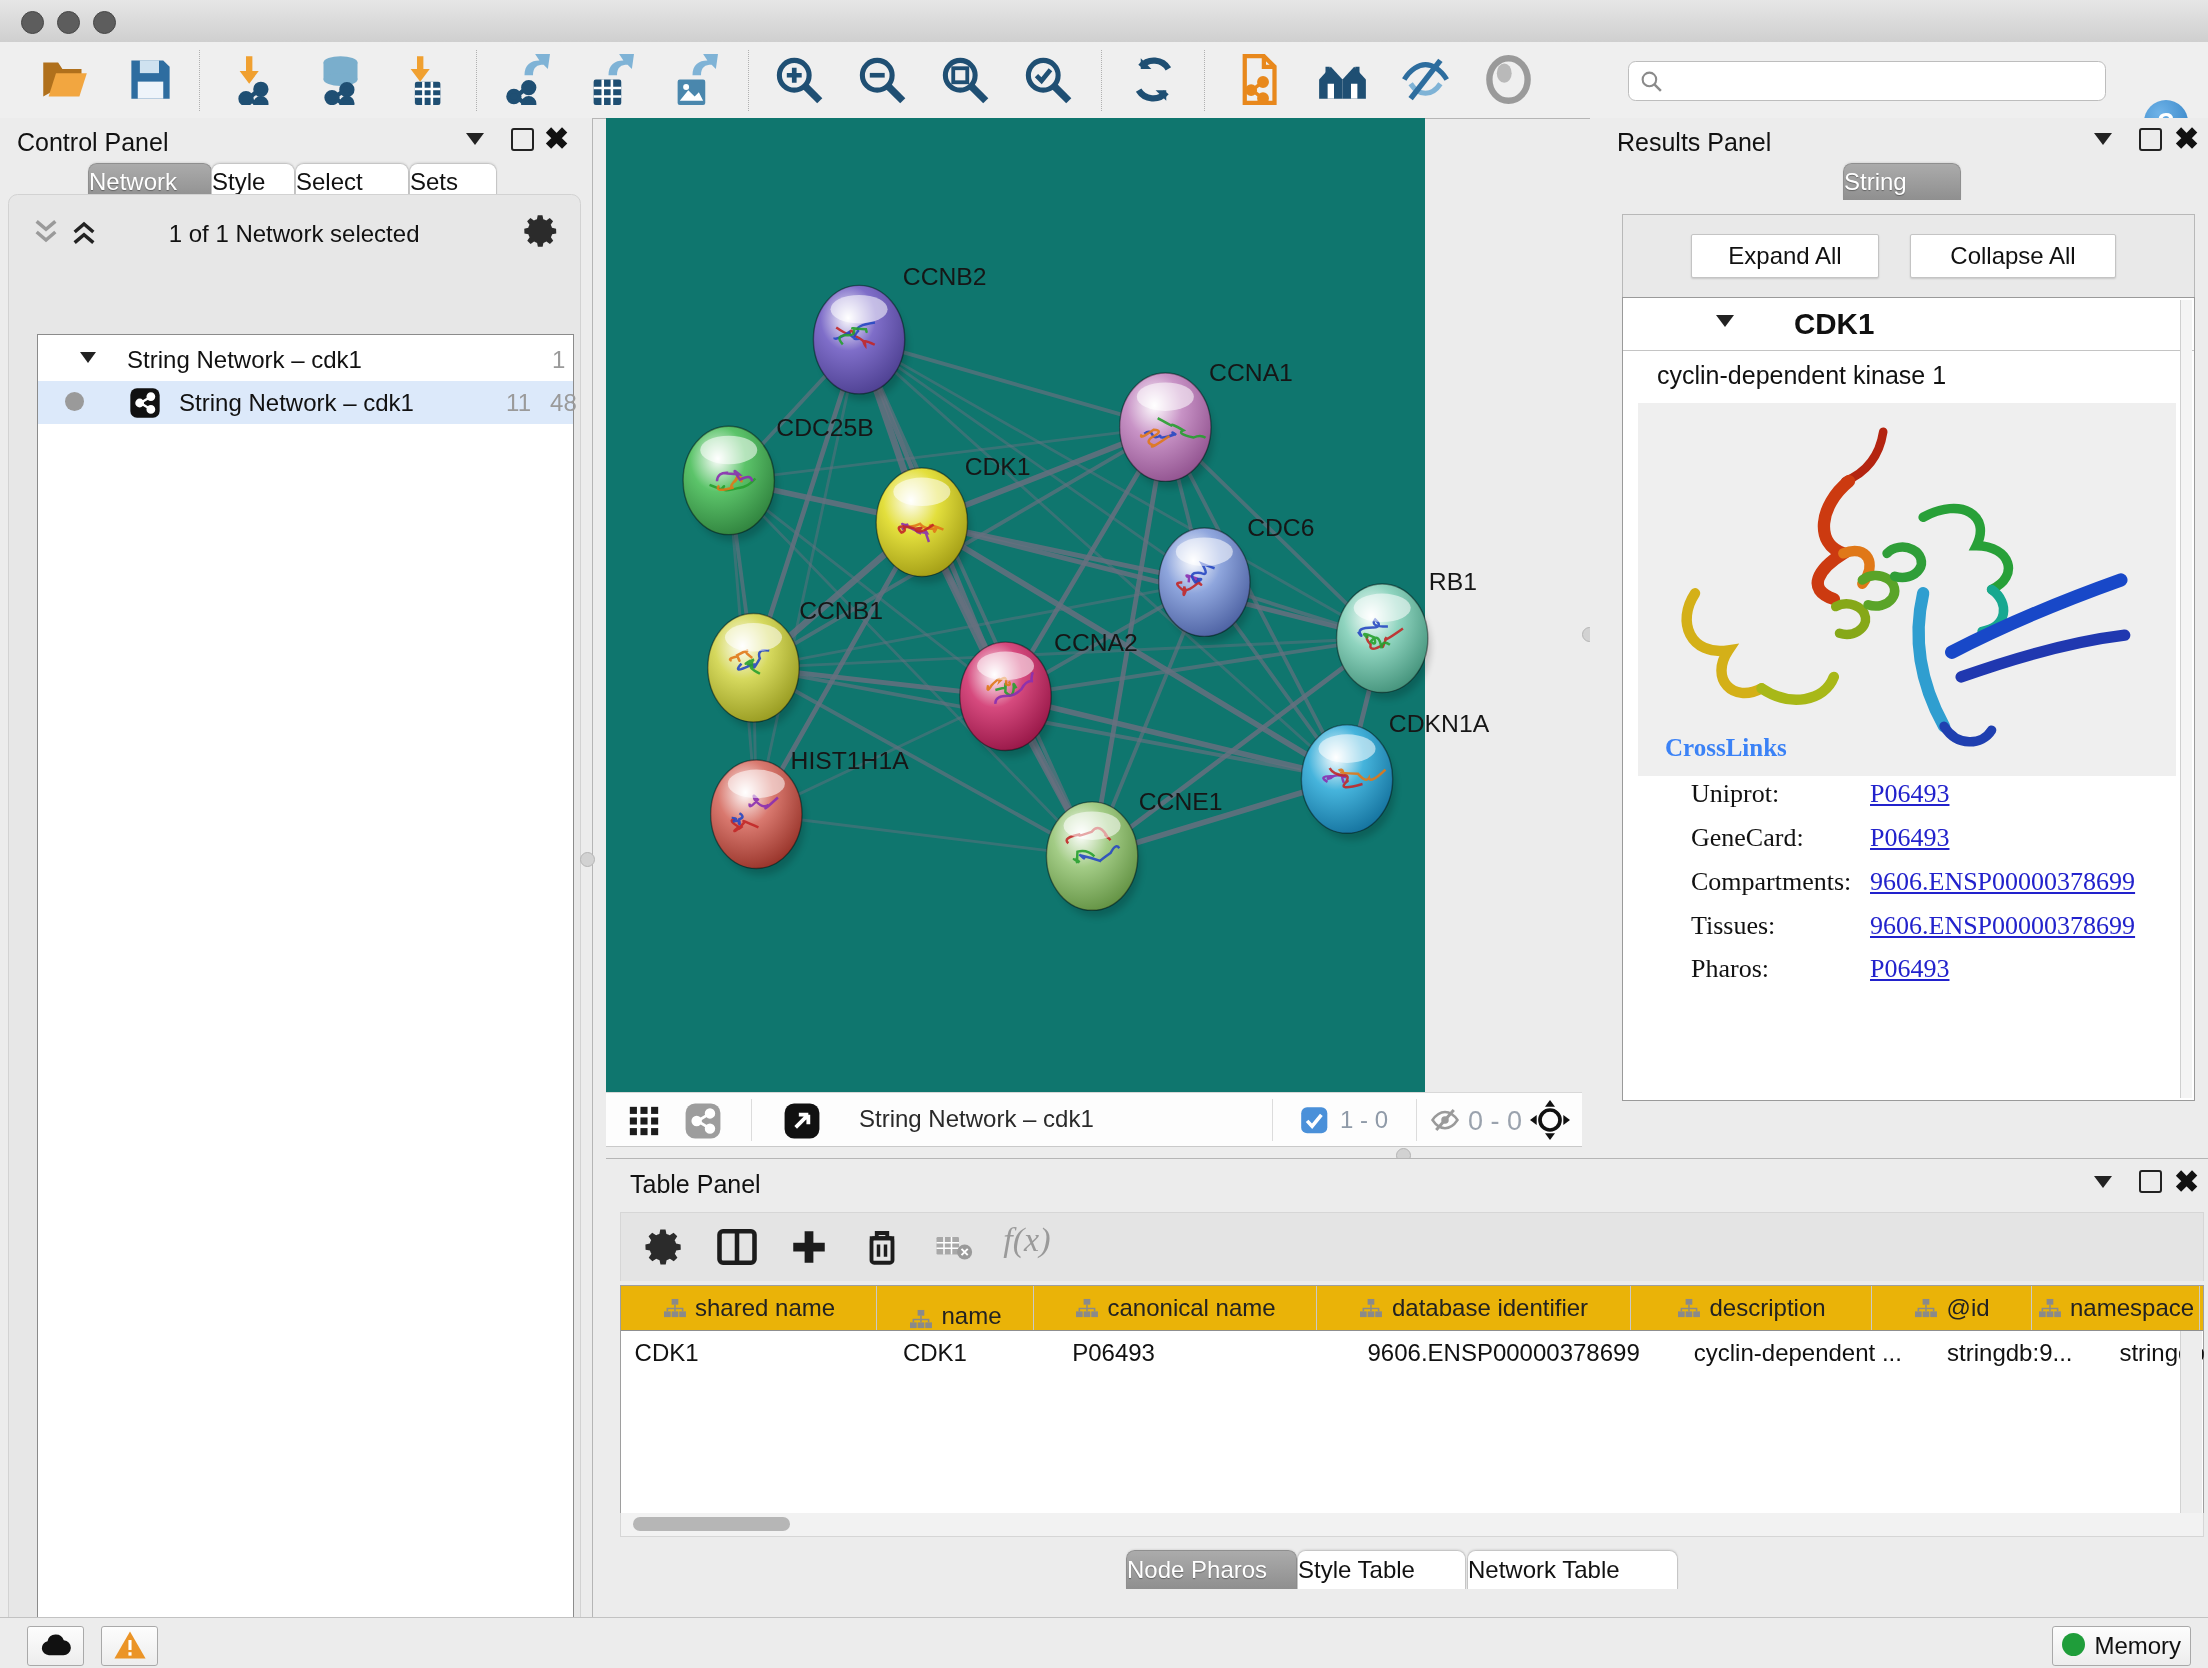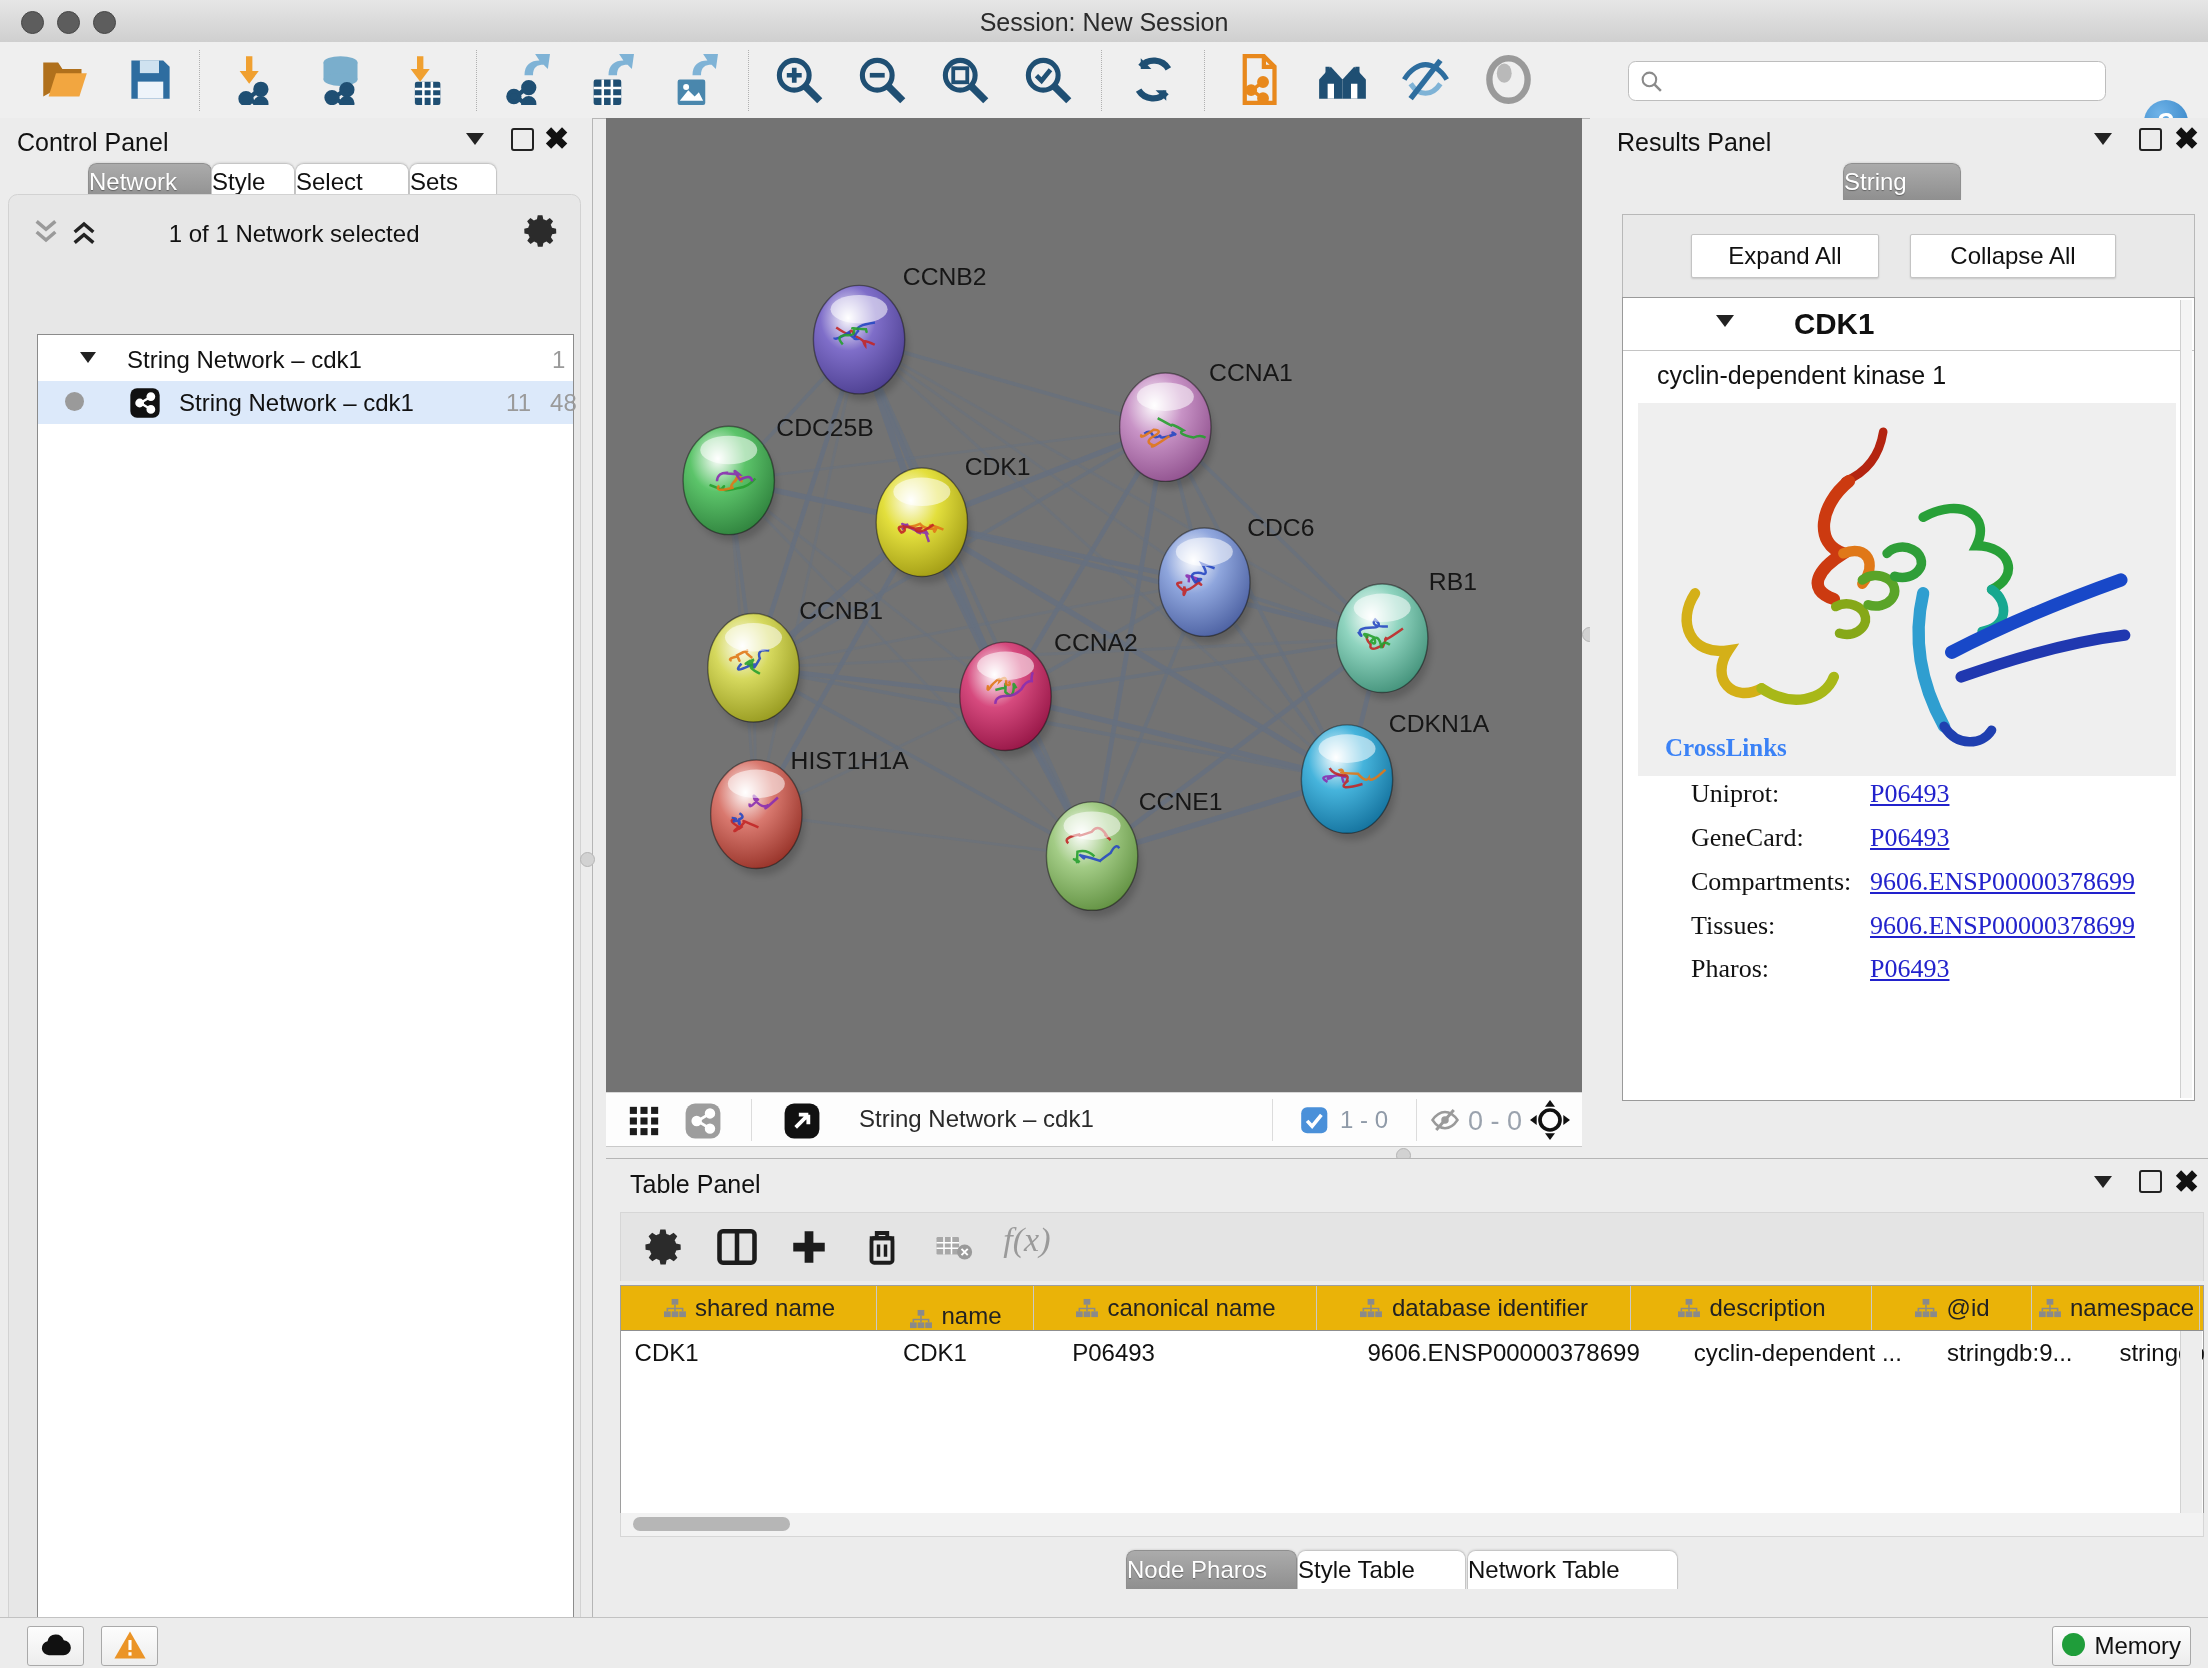--- a/index.html
+++ b/index.html
@@ -40,21 +40,21 @@
   
   #cpanel{left:0;top:118px;width:592px;height:1499px;background:#ececec;
       border-right:1px solid #b5b5b5;}
   #cp-box{position:absolute;left:7.6px;top:76px;width:571px;height:1508px;
       background:#e7e7e7;border:1px solid #d2d2d2;border-radius:9.5px;}
   #cp-list{position:absolute;left:28.5px;top:139px;width:535px;height:1314px;
       background:#fff;border:1px solid #8b8b8b;}
   .cp-row{position:absolute;left:0;width:100%;height:43px;font-size:24px;color:#111;}
   .cnt{color:#9a9a9a;}
   
-  #netview{left:606px;top:118px;width:976px;height:974px;background:#737373;text-align:right;}
+  #netview{left:606px;top:118px;width:819px;height:974px;background:#0f766e;text-align:right;}
   #netbar{left:606px;top:1092px;width:976px;height:53px;background:#fdfdfd;
       border-top:1px solid #d8d8d8;border-bottom:1px solid #c9c9c9;}
   .nbsep{position:absolute;top:5.7px;height:42px;border-left:1px solid #dcdcdc;}
   .dot-handle{position:absolute;width:13.3px;height:13.3px;border-radius:50%;
       background:#d2d2d2;border:1px solid #b5b5b5;}
   
   #rpanel{left:1590px;top:118px;width:618px;height:1052px;background:#ececec;}
   #rp-btnbox{position:absolute;left:32px;top:96px;width:571px;height:82px;
       background:#e9e9e9;border:1.9px solid #b8b8b8;}
   .rbtn{position:absolute;top:19px;height:42px;background:#fff;border:1px solid #c4c4c4;
@@ -97,21 +97,20 @@
   text{font-family:"Liberation Sans",sans-serif;}
 </style>
 </head>
 <body>
 <div id="app">
 
 <div id="titlebar" class="abs">
   <span class="tl" style="left:21px"></span>
   <span class="tl" style="left:57px"></span>
   <span class="tl" style="left:93px"></span>
-  <span id="wtitle">Session: New Session</span>
 </div>
 
 <div id="toolbar" class="abs">
   <svg class="tbi" style="left:39px" viewBox="0 0 24 24">
         <path d="M2 20V4h7l2 3h9v3" fill="#b0701c"></path>
         <path d="M4.5 20 8 9h14.5L19 20Z" fill="#f2a640"></path>
       </svg>
   <svg class="tbi" style="left:125px" viewBox="0 0 24 24">
         <path d="M3 3h15l3 3v15H3Z" fill="#2e6da0"></path>
         <rect x="7" y="3" width="9" height="6" fill="#cfe2f0"></rect>

